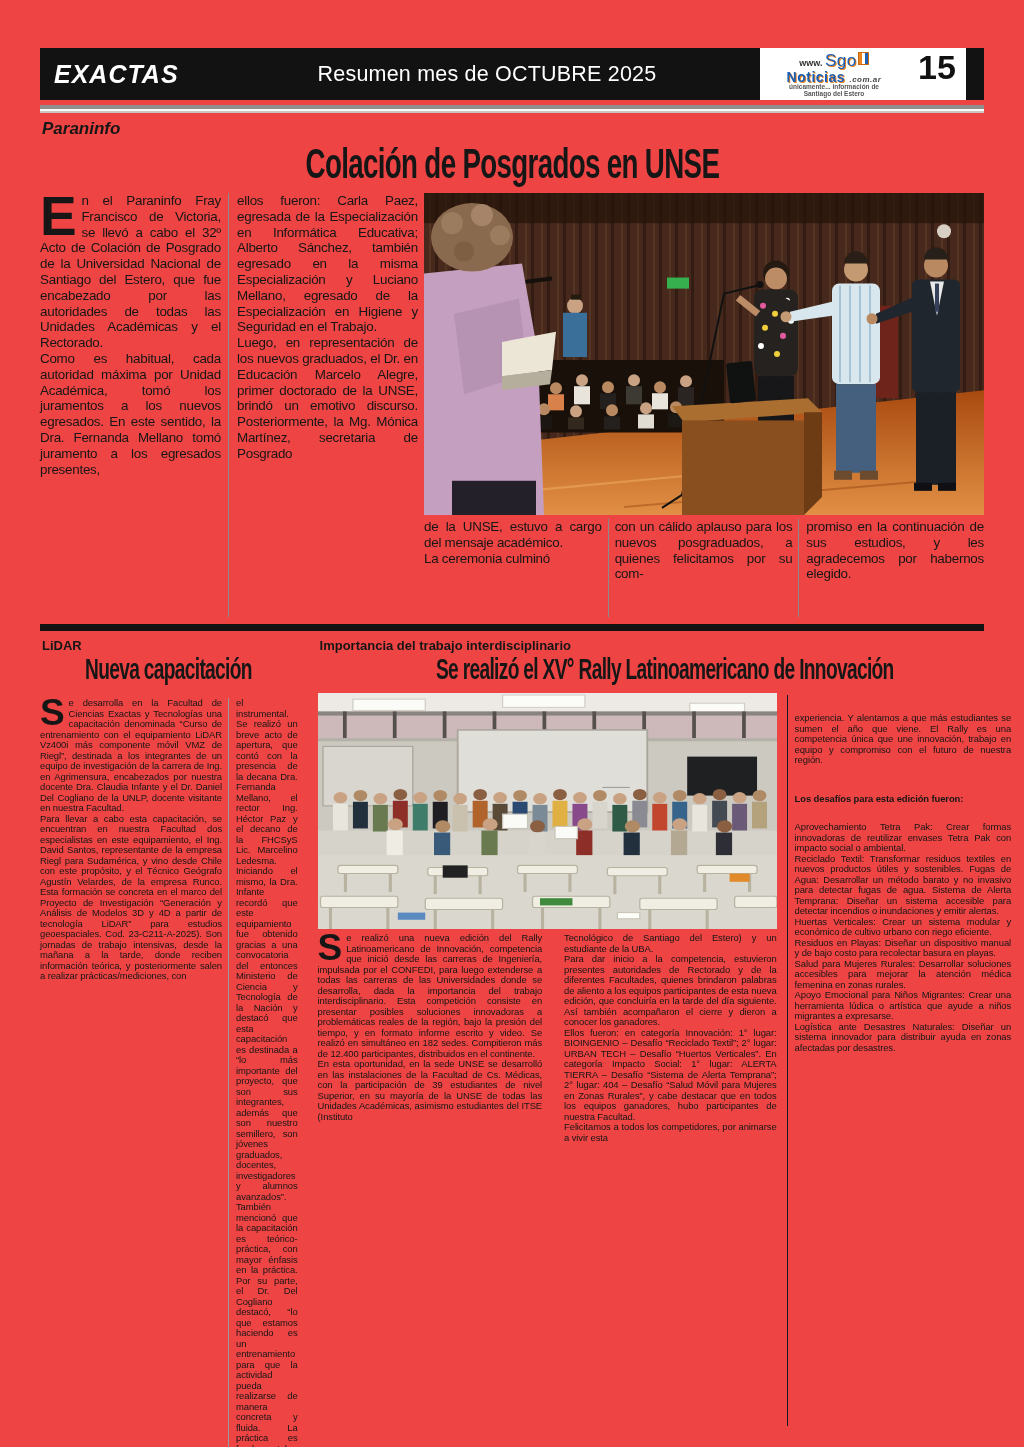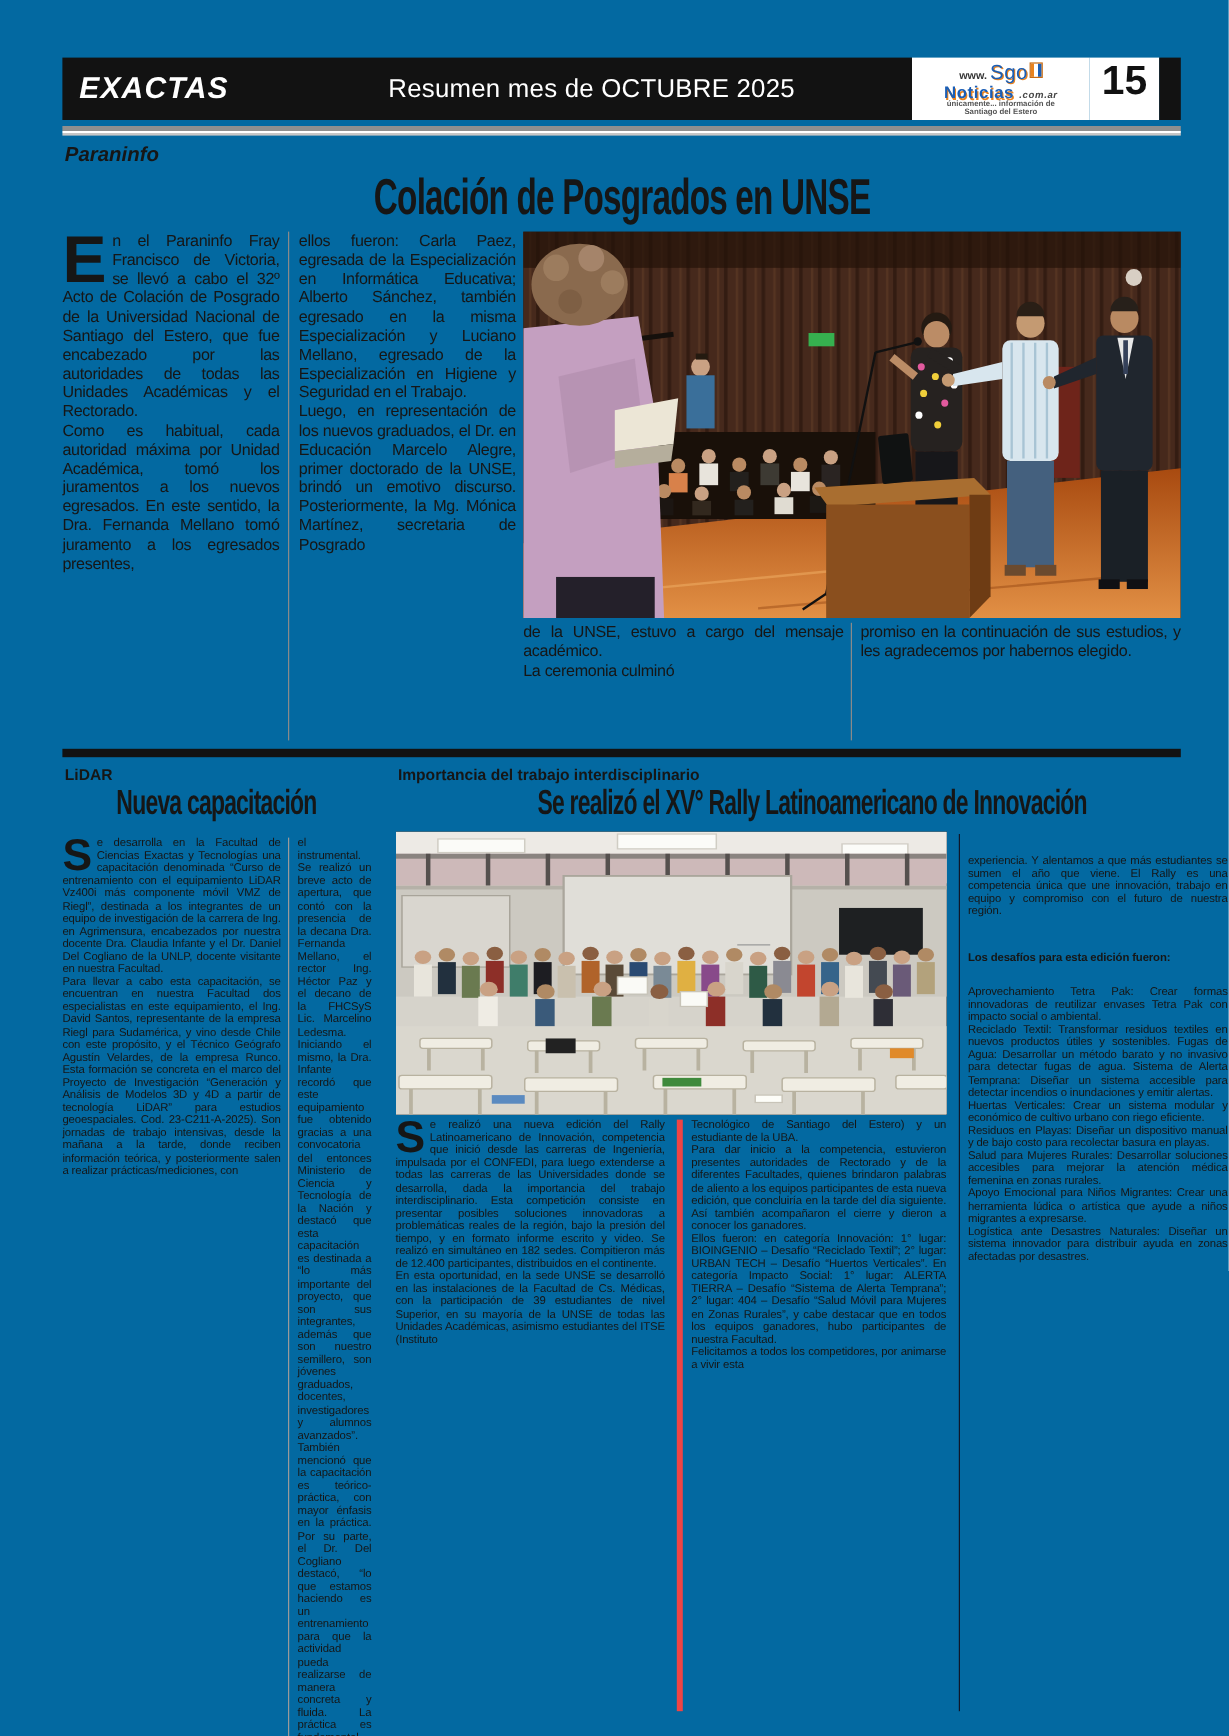--- a/index.html
+++ b/index.html
@@ -1,17 +1,17 @@
 <!DOCTYPE html>
 <html><head>
 <meta charset="utf-8">
 <style>
   html,body{margin:0;padding:0;background:#ffffff;}
   .page{position:relative;width:1024px;height:1447px;overflow:hidden;box-sizing:border-box;
-        padding:48px 40px 0 52px;font-family:"Liberation Sans",sans-serif;color:#161616;background:#0369a1;}
+        padding:48px 40px 0 40px;font-family:"Liberation Sans",sans-serif;color:#161616;background:#ef4444;}
 
   
   .topbar{display:flex;height:52px;align-items:stretch;}
   .brandbar{flex:1;background:#121212;display:flex;align-items:center;}
   .exactas{width:200px;color:#fff;font-size:25px;font-weight:bold;font-style:italic;
            letter-spacing:1px;padding-left:14px;}
   .issue-title{flex:1;text-align:center;color:#fff;font-size:21.5px;letter-spacing:0.2px;padding-right:40px;}
   .logobox{width:148px;background:#fff;display:flex;flex-direction:column;justify-content:center;
            align-items:center;line-height:1.05;padding-top:2px;}
   .logo-l1{font-size:9px;font-weight:bold;color:#333;}
@@ -236,20 +236,21 @@
             <polygon points="248,212 384,204 398,218 260,228" fill="#a96e30"></polygon>
             <rect x="258" y="226" width="122" height="94" fill="#8a4f1e"></rect>
             <polygon points="380,218 398,218 398,302 380,320" fill="#6e3c14"></polygon>
             <rect x="304" y="168" width="26" height="40" rx="2" fill="#101212" transform="rotate(-6 317 188)"></rect>
           </g>
         </svg>
       </div>
       <div class="a1-bottom">
         <p class="jtext a1-body a1-c3" style="margin:0">de la UNSE, estuvo a cargo del mensaje académico.
 La ceremonia culminó</p>
+        <p class="jtext a1-body a1-c4" style="margin:0">con un cálido aplauso para los nuevos posgraduados, a quienes felicitamos por su com-</p>
         <p class="jtext a1-body a1-c5" style="margin:0">promiso en la continuación de sus estudios, y les agradecemos por habernos elegido.</p>
       </div>
     </div>
   </div>
 
   <div class="blackbar"></div>
 
   <div class="sections">
 
     <div class="sec-left">

